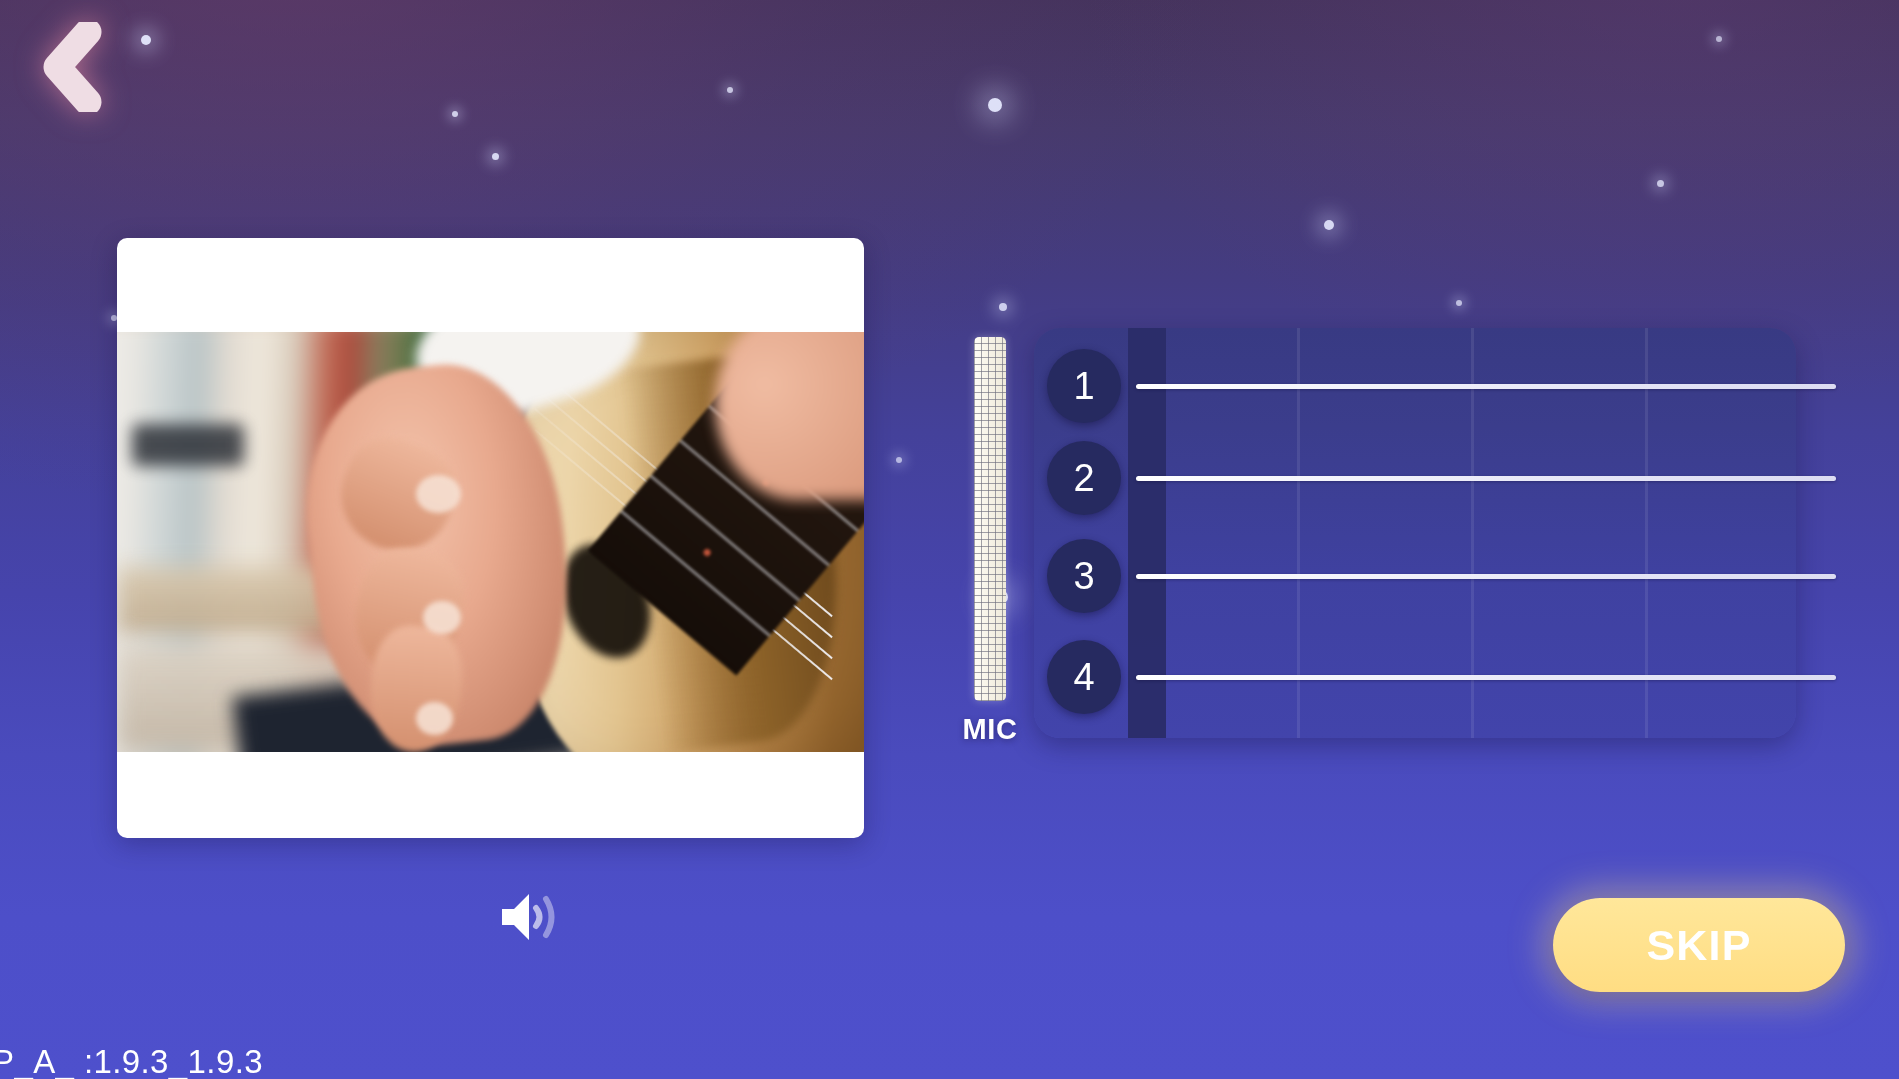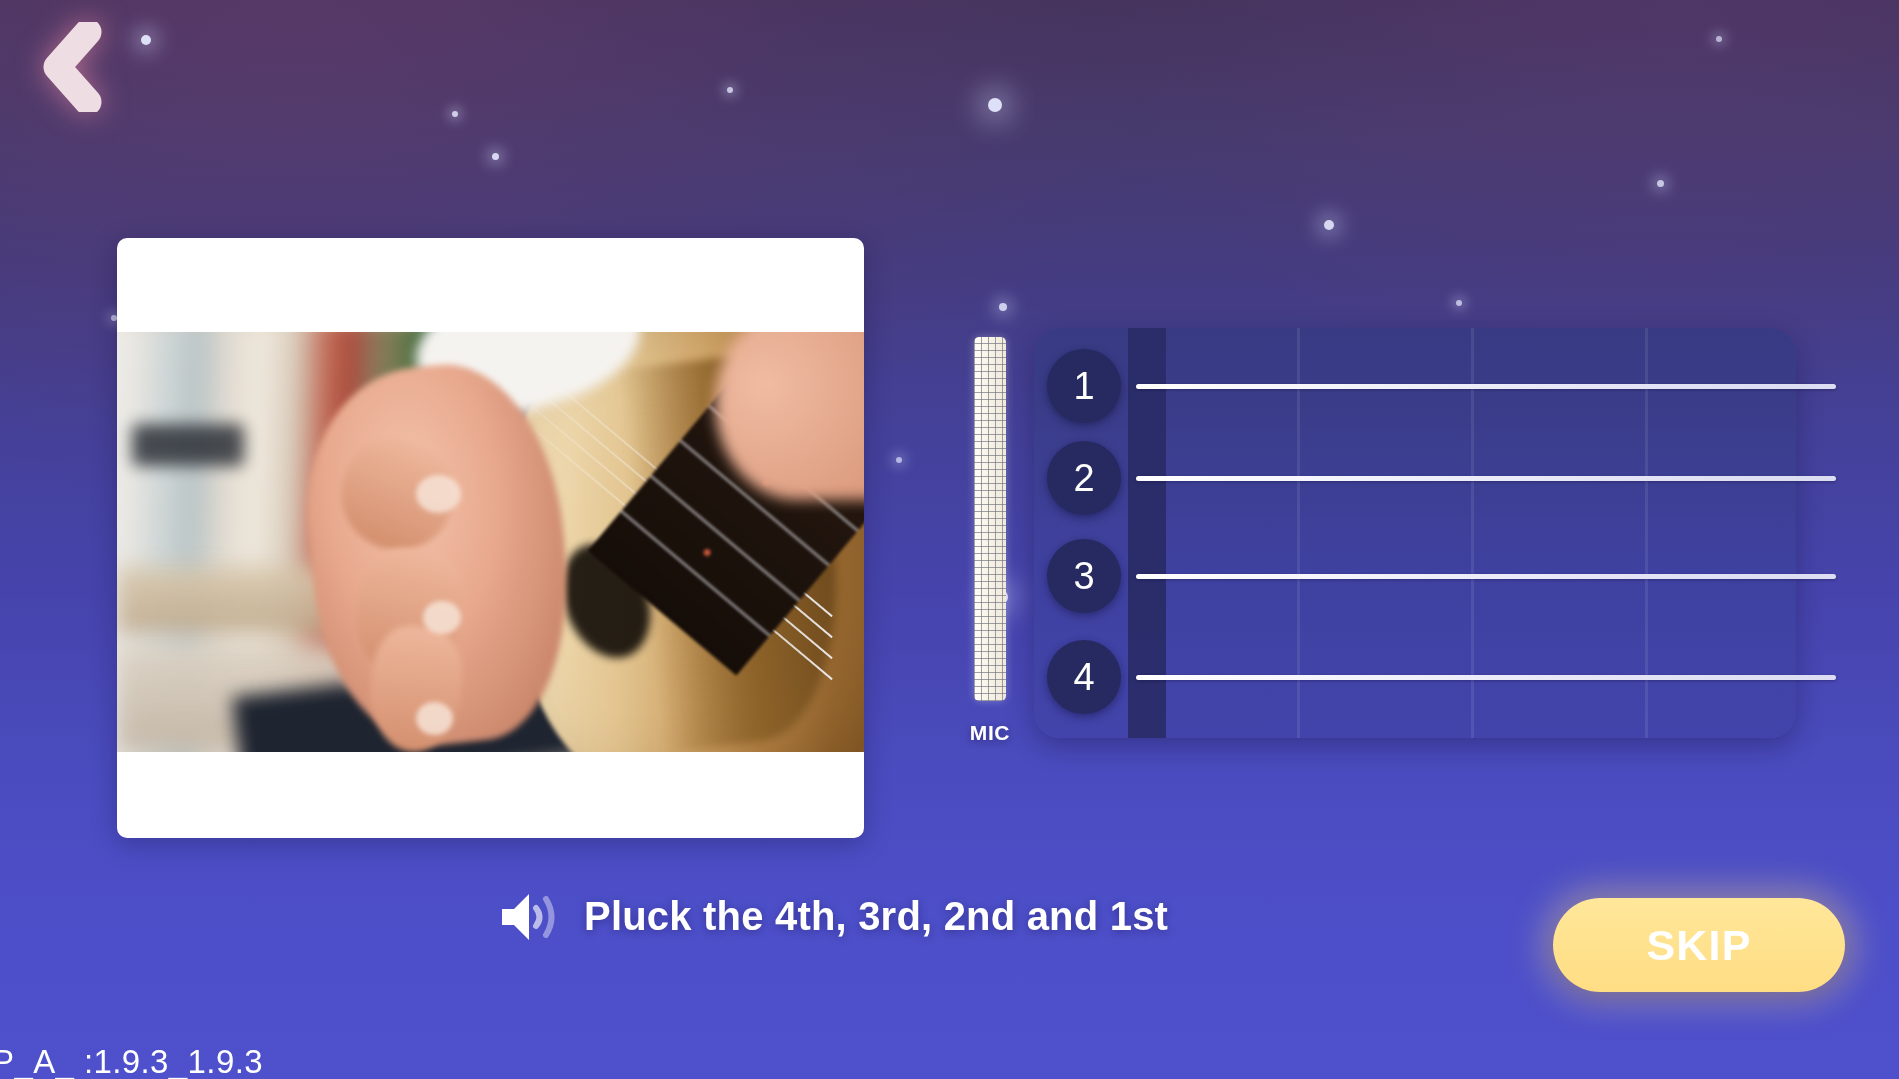--- a/index.html
+++ b/index.html
@@ -161,22 +161,22 @@
   #mic-bar {
     position:relative; width:32px; height:364px; margin:0 auto;
     border-radius:5px;
     background:
       repeating-linear-gradient(0deg, rgba(110,110,125,.65) 0 1px, rgba(255,255,255,0) 1px 7px),
       repeating-linear-gradient(90deg, rgba(110,110,125,.65) 0 1px, rgba(255,255,255,0) 1px 7px),
       linear-gradient(90deg,#fffdf6,#f6f2e6 50%,#eee9da 100%);
     box-shadow:0 0 8px rgba(255,255,255,.28);
   }
   #mic-label {
-    margin-top:20px; text-align:center; color:#ffffff;
-    font-size:21px; font-weight:bold; letter-spacing:.6px;
+    margin-top:12px; text-align:center; color:#ffffff;
+    font-size:29px; font-weight:bold; letter-spacing:.6px;
     text-shadow:0 2px 6px rgba(25,20,70,.45);
   }
 
   
   #string-panel {
     position:absolute; left:1034px; top:328px; width:762px; height:410px;
     background:linear-gradient(180deg,#383a83 0%,#3b3d8c 24%, #3f41a0 60%, #4244ab 100%);
     border-radius:26px;
     box-shadow:0 8px 26px rgba(18,14,60,.34);
   }
@@ -334,21 +334,20 @@
     </div>
   </div>
 
   <div id="instruction">
     <svg id="speaker-icon" viewBox="0 0 60 58" xmlns="http://www.w3.org/2000/svg">
       <path d="M4 21 H16 L31 6 V52 L16 37 H4 Z" fill="#ffffff"></path>
       <path d="M38 20 Q45 29 38 38" stroke="#ffffff" stroke-opacity="0.62" stroke-width="6" fill="none" stroke-linecap="round"></path>
       <path d="M48 11 Q59 29 48 47" stroke="#ffffff" stroke-opacity="0.40" stroke-width="6" fill="none" stroke-linecap="round"></path>
     </svg>
     <div id="instruction-text">
-      <div>Pluck the 4th, 3rd, 2nd and 1st</div>
     </div>
   </div>
 
   <button id="skip-btn">
     <span id="skip-label">SKIP</span>
   </button>
 
   <div id="version">P_A_ :1.9.3_1.9.3</div>
 
 </div>

